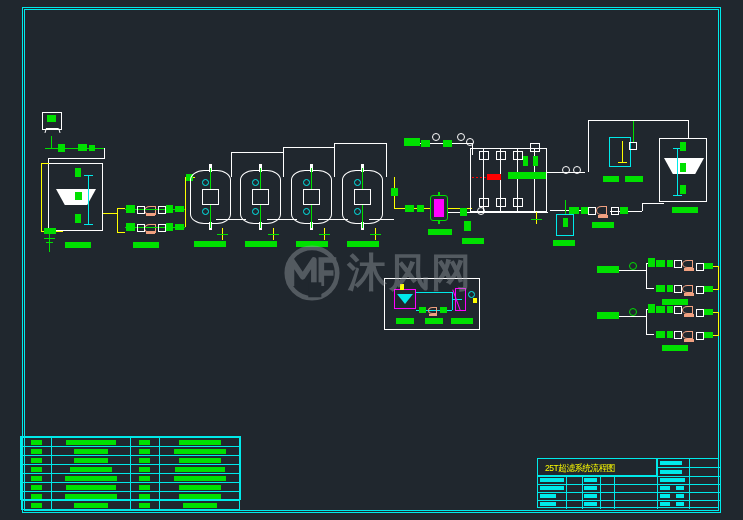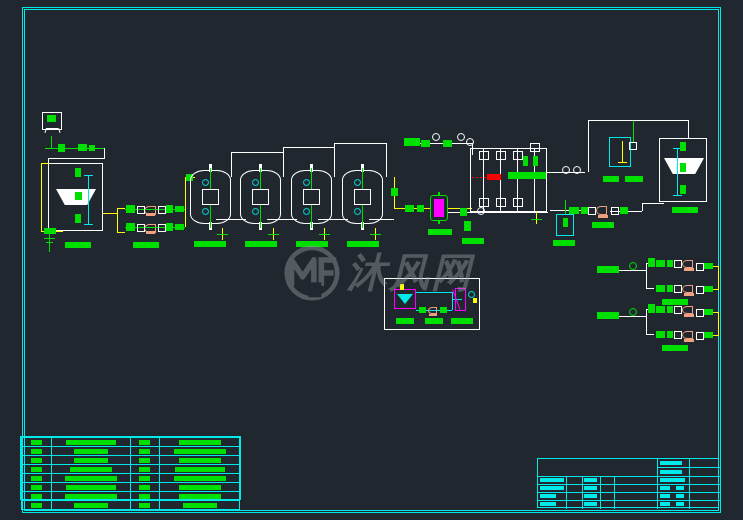--- a/index.html
+++ b/index.html
@@ -29,21 +29,21 @@
   #legend td{border:1px solid #00eaea;padding:0;height:8px;}
   .lc1{width:30px;} .lc2{width:80px;} .lc3{width:30px;} .lc4{width:81px;}
   .cellblk{display:block;height:5px;background:#00e000;margin:1px auto;}
   
   #title{position:absolute;left:537px;top:458px;width:182px;height:50px;box-sizing:border-box;border:1px solid #00eaea;}
   #title .tt{position:absolute;left:0;top:0;width:119px;height:17px;border-right:1px solid #00eaea;border-bottom:1px solid #00eaea;box-sizing:border-box;}
   #title .ttext{position:absolute;left:7px;top:3px;font-size:9px;color:#ffff00;letter-spacing:-0.5px;white-space:nowrap;transform:scaleX(.95);transform-origin:left center;}
   .tline{position:absolute;background:#00eaea;}
   .tsm{position:absolute;background:#00eaea;height:4px;}
   
-  #wm{position:absolute;left:283px;top:243px;width:245px;height:72px;opacity:.42;font-style:italic;}
+  #wm{position:absolute;left:283px;top:243px;width:245px;height:72px;opacity:.42;}
   #wm .mf{position:absolute;left:0;top:2px;width:58px;height:56px;}
   #wm .cjw{position:absolute;left:64px;top:2px;font-size:40px;color:#9aa0a6;font-weight:bold;letter-spacing:2px;}
   #wm .url{position:absolute;left:62px;top:50px;font-size:17px;color:#9aa0a6;letter-spacing:1px;}
 </style>
 </head>
 <body>
 
 <div id="stage">
 
   <div id="frame"></div>
@@ -490,20 +490,23 @@
             </td>
             <td class="lc4">
               <span class="cellblk" style="width: 34px;"></span>
             </td>
           </tr>
         </tbody>
     </table>
   </div>
 
   <div id="title">
+    <div class="tt">
+      <div class="ttext">25T超滤系统流程图</div>
+    </div>
 
     <div class="tline" style="left:119px;top:0;width:1px;height:50px;"></div>
     <div class="tline" style="left:151px;top:0;width:1px;height:50px;"></div>
     <div class="tline" style="left:119px;top:8px;width:63px;height:1px;"></div>
     <div class="tline" style="left:119px;top:17px;width:63px;height:1px;"></div>
     <div class="tline" style="left:119px;top:25px;width:63px;height:1px;"></div>
     <div class="tline" style="left:119px;top:33px;width:63px;height:1px;"></div>
     <div class="tline" style="left:119px;top:41px;width:63px;height:1px;"></div>
     <div class="tsm" style="left:122px;top:2px;width:22px;"></div>
     <div class="tsm" style="left:122px;top:11px;width:22px;"></div>

